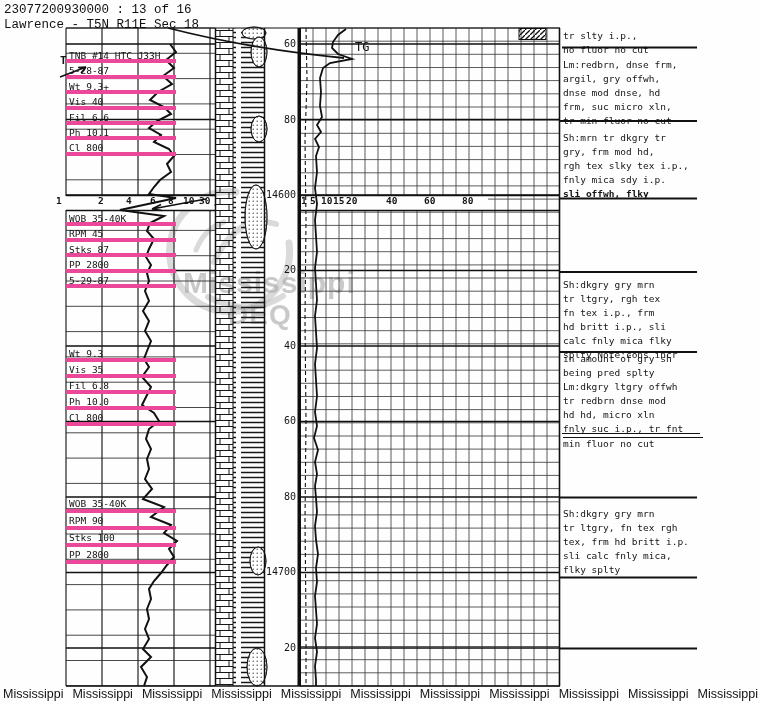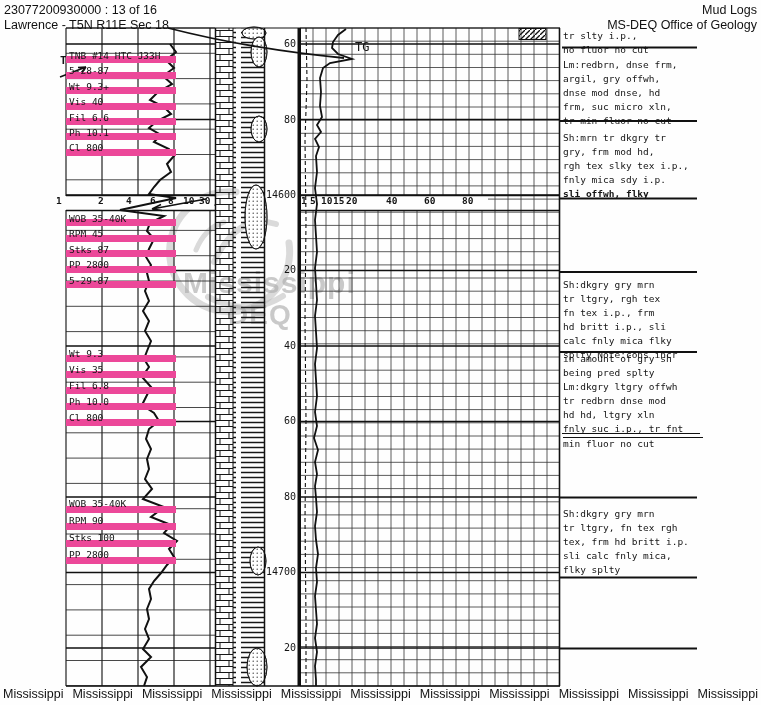--- a/index.html
+++ b/index.html
@@ -1,33 +1,33 @@
 <!DOCTYPE html>
 <html><head>
 <meta charset="utf-8">
 <style>
   html,body{margin:0;padding:0;background:#e8e8e8}
   .page{position:relative;width:761px;height:705px;background:#fefefe;overflow:hidden;
         font-family:"DejaVu Sans Mono",monospace;color:#141414}
   
-  .hdr{position:absolute;z-index:4;font-family:Liberation Sans, sans-serif;
+  .hdr{position:absolute;z-index:4;font-family:Liberation Mono, monospace;
        font-size:12.5px;line-height:14.5px;color:#111}
   #hdr-left{left:4px;top:3px}
   #hdr-right{right:4px;top:3px;text-align:right}
   
   .wm{position:absolute;z-index:1;color:#aaaaaa;opacity:.62;
       font-family:"Liberation Sans",sans-serif;font-weight:bold;letter-spacing:1px}
   #wm-svg{position:absolute;left:0;top:0;z-index:1}
   
   #ink{position:absolute;left:0;top:0;z-index:2}
   
   .abs{position:absolute;z-index:3;white-space:nowrap}
   
   .ann-group{position:absolute;z-index:3;left:66px;width:110px}
-  .ann-group div{height:15.4px;border-bottom:7px solid #ec4899;font-size:9.5px;
+  .ann-group div{height:15.4px;border-bottom:4px solid #ec4899;font-size:9.5px;
                  padding:2px 0 0 3px;box-sizing:border-box;white-space:nowrap}
   .g3 div{height:16px}.g4 div{height:17px}
   
   .scale-row{position:absolute;z-index:3;height:16px}
   .scale-row div{position:absolute;top:1px;font-size:9.5px;font-weight:bold}
   #sl-left{left:50px;top:194px;width:170px}
   #sl-left div:nth-of-type(1){left:6px}  #sl-left div:nth-of-type(2){left:48px}
   #sl-left div:nth-of-type(3){left:76px} #sl-left div:nth-of-type(4){left:100px}
   #sl-left div:nth-of-type(5){left:118px}#sl-left div:nth-of-type(6){left:133px}
   #sl-left div:nth-of-type(7){left:149px}
@@ -147,24 +147,20 @@
       <path d="M206,199 L152,209 M152,209 L161,204.5 M152,209 L162,210.5"></path>
     </g>
 
     <rect x="519" y="28.5" width="27" height="11" fill="url(#hatch)" stroke="#111" stroke-width="1"></rect>
   </svg>
 
   <div class="hdr" id="hdr-left">
     <div>23077200930000 : 13 of 16</div>
     <div>Lawrence - T5N R11E Sec 18</div>
   </div>
-  <div class="hdr" id="hdr-right">
-    <div>Mud Logs</div>
-    <div>MS-DEQ Office of Geology</div>
-  </div>
 
   <div class="abs" id="t-marker">T</div>
   <div class="abs" id="tg-label">TG</div>
 
   <div class="ann-group g1" style="top:48px">
 
   <div>TNB #14 HTC J33H</div>
       <div>5-28-87</div>
       <div>Wt 9.3+</div>
       <div>Vis 40</div>
@@ -260,21 +256,21 @@
       <div>hd britt i.p., sli</div>
       <div>calc fnly mica flky</div>
       <div>splty Note:cons incr</div>
     </div>
   <div class="desc" id="desc-e">
 
   <div>in amount of gry sh</div>
       <div>being pred splty</div>
       <div>Lm:dkgry ltgry offwh</div>
       <div>tr redbrn dnse mod</div>
-      <div>hd hd, ltgry xln</div>
+      <div>hd hd, micro xln</div>
       <div>fnly suc i.p., tr fnt</div>
       <div>min fluor no cut</div>
     </div>
   <div class="desc" id="desc-f">
 
   <div>Sh:dkgry gry mrn</div>
       <div>tr ltgry, fn tex rgh</div>
       <div>tex, frm hd britt i.p.</div>
       <div>sli calc fnly mica,</div>
       <div>flky splty</div>

